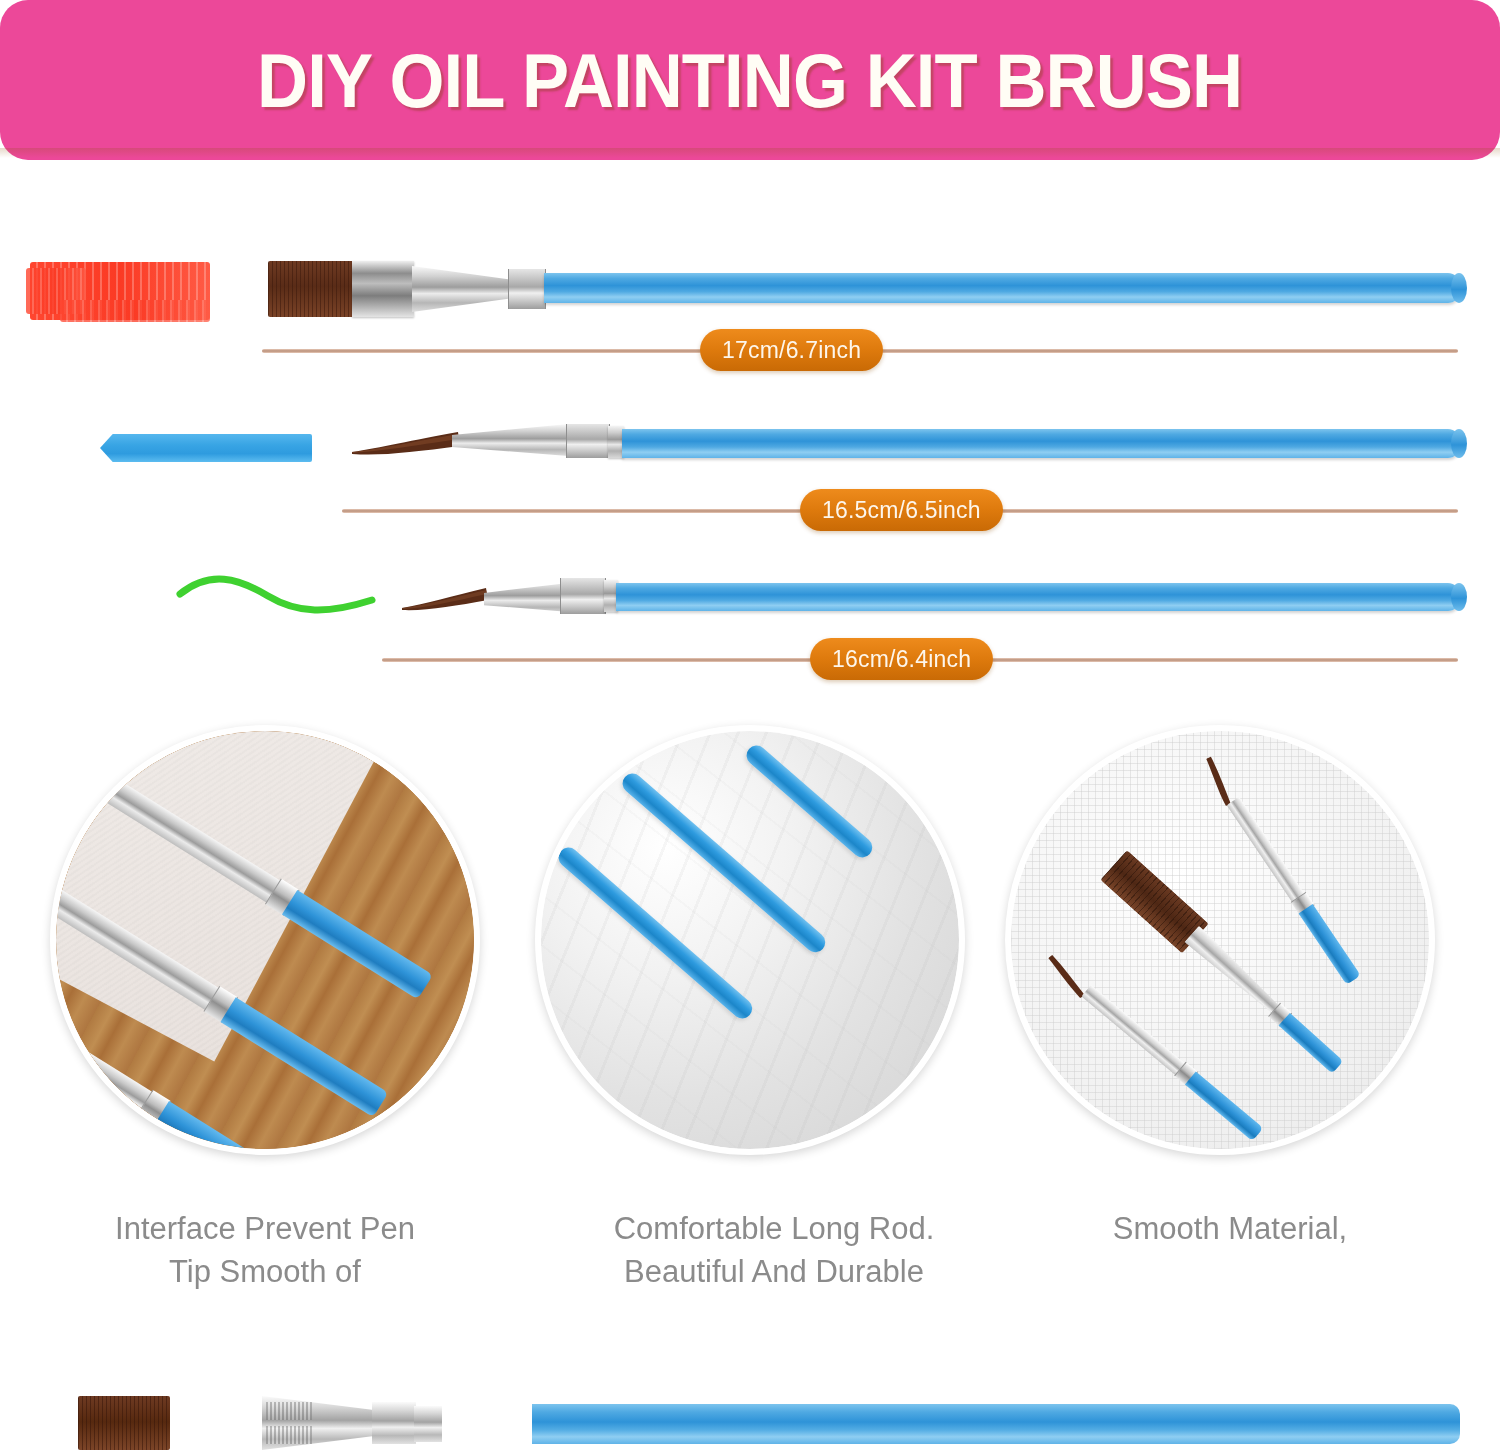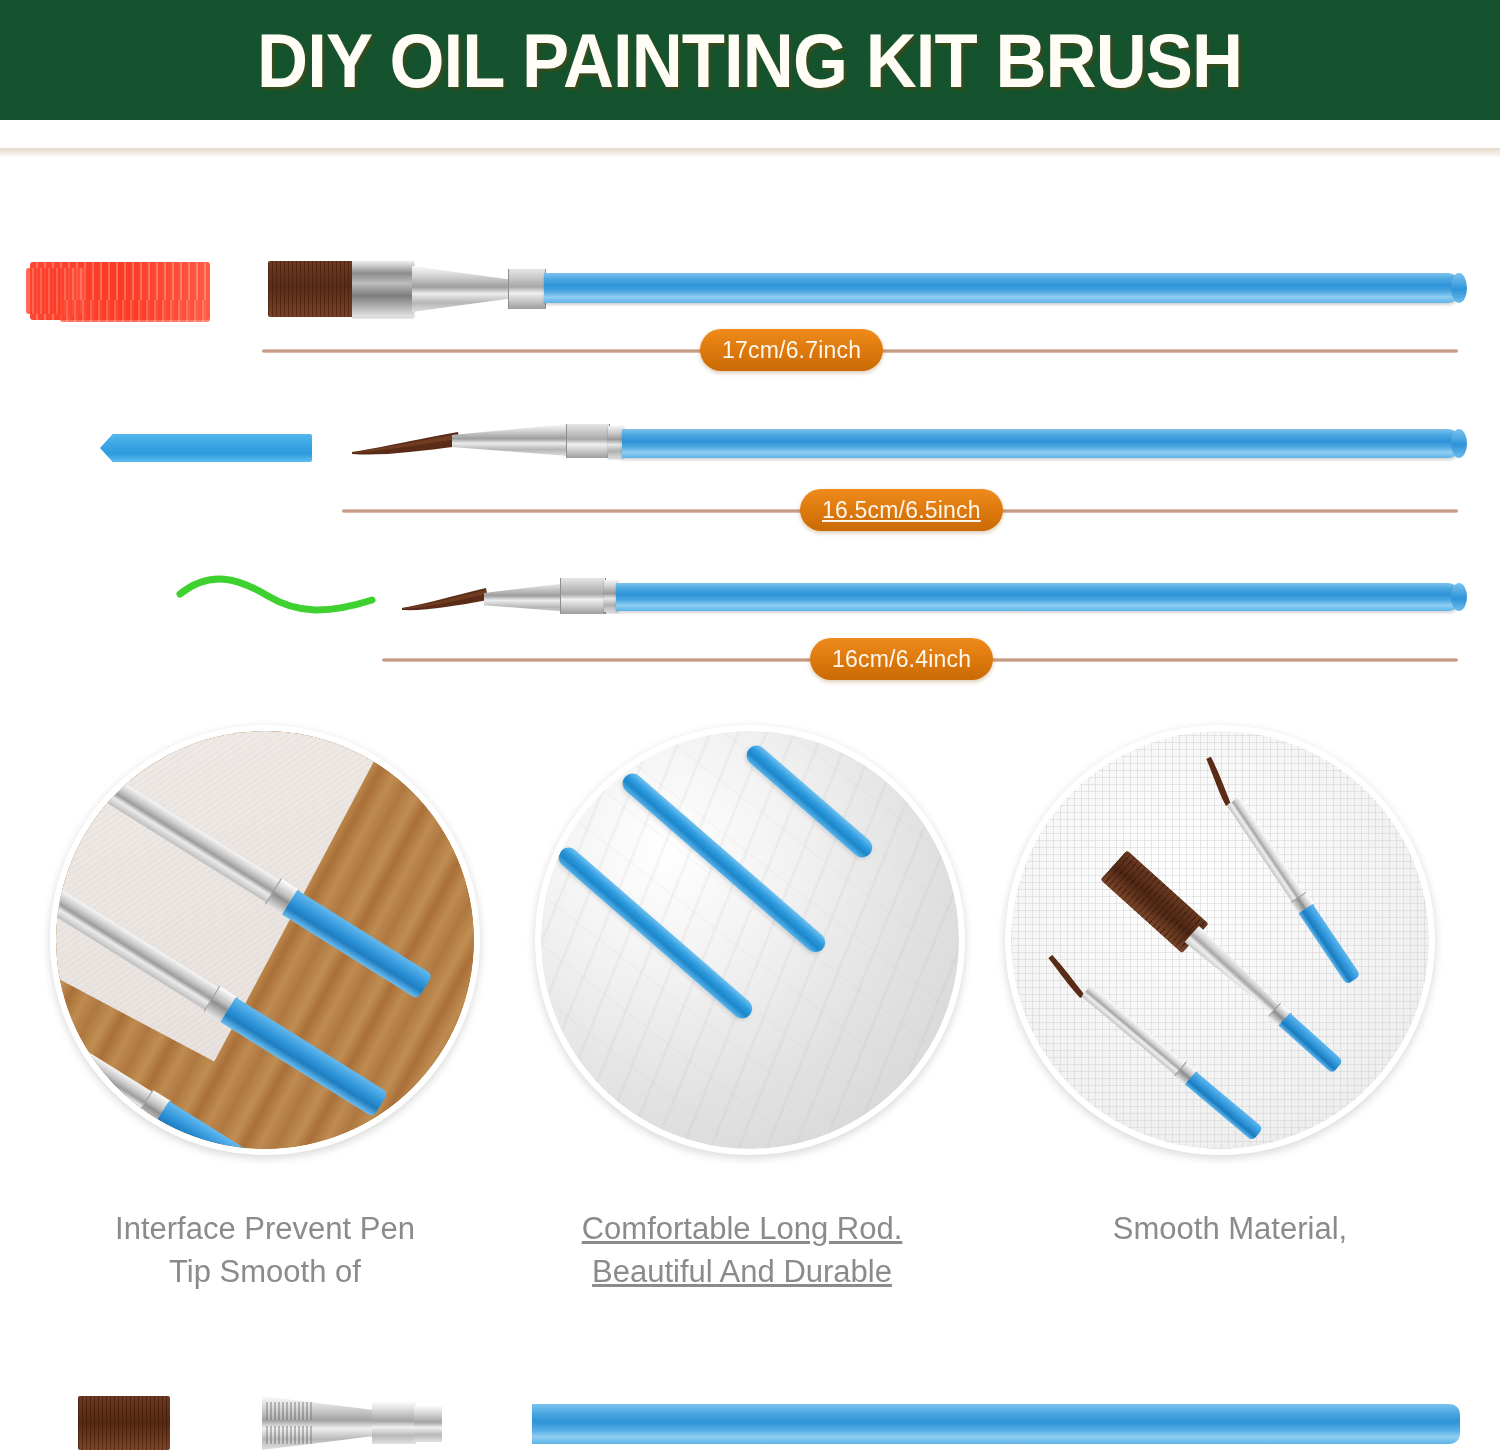--- a/index.html
+++ b/index.html
@@ -6,23 +6,23 @@
   html, body {
     width: 1500px; height: 1450px;
     background: #ffffff;
     font-family: "Liberation Sans", "DejaVu Sans", sans-serif;
     overflow: hidden;
   }
   .page { position: relative; width: 1500px; height: 1450px; background:#fff; }
 
   
   .banner {
-    position: absolute; left: 0; top: 0; width: 1500px; height: 120px;
-    background: #14532d;
-    display: flex; align-items: center; justify-content: center;
+    position: absolute; left: 0; top: 0; width: 1500px; height: 160px;
+    background: #ec4899;
+    display: flex; align-items: center; justify-content: center; border-radius: 28px;
   }
   .banner-title {
     font-family: "Liberation Sans", "DejaVu Sans", sans-serif;
     font-weight: 700;
     font-size: 76px;
     letter-spacing: -1px;
     color: #FFFDF5;
     transform: scaleX(0.93);
     text-shadow: 3px 3px 2px rgba(120,60,0,0.35);
     white-space: nowrap;
@@ -298,21 +298,21 @@
       <path d="M2 28 C 30 25, 62 18, 108 10 L 109 15 C 62 22, 30 27, 3 29 Z" fill="#7A4327" opacity=".7"></path>
     </svg>
 
     <div class="ferrule-taper" style="left:452px; top:424px; width:116px; height:32px;
                 clip-path: polygon(0 34%, 100% 0, 100% 100%, 0 72%);"></div>
     <div class="ferrule-band" style="left:566px; top:424px; width:44px; height:34px;"></div>
     <div class="ferrule" style="left:608px; top:426px; width:16px; height:32px;"></div>
     <div class="handle" style="left:622px; top:429px; width:838px; height:29px;"></div>
 
     <div class="measure-line" style="left:342px; top:509px; width:1116px;"></div>
-    <div class="badge" style="left:800px; top:489px;text-decoration:underline;">16.5cm/6.5inch</div>
+    <div class="badge" style="left:800px; top:489px;">16.5cm/6.5inch</div>
   </div>
 
   <div class="brush-row" style="top:0;">
 
     <svg style="position:absolute; left:176px; top:574px;" width="200" height="46" viewBox="0 0 200 46">
       <path d="M4 20 C 34 -4, 62 4, 92 22 C 122 40, 152 40, 196 26" stroke="#3FD130" stroke-width="7" fill="none" stroke-linecap="round"></path>
     </svg>
 
     <svg class="bristle-point" style="left:400px; top:582px;" width="90" height="38" viewBox="0 0 90 38">
       <path d="M2 26 C 26 22, 52 14, 86 6 L 88 18 C 54 24, 28 29, 2 28 Z" fill="#5A2C17"></path>
@@ -393,21 +393,21 @@
         <div class="c3-blue" style="left:170px; top:-1px; width:88px;"></div>
       </div>
     </div>
   </div>
 
   <div class="caption" style="left:40px; top:1208px; width:450px;">
     <div>Interface Prevent Pen</div>
     <div>Tip Smooth of</div>
   </div>
 
-  <div class="caption" style="left:517px; top:1208px; width:450px;text-decoration:underline;">
+  <div class="caption" style="left:549px; top:1208px; width:450px;">
     <div>Comfortable Long Rod.</div>
     <div>Beautiful And Durable</div>
   </div>
 
   <div class="caption" style="left:1000px; top:1208px; width:460px;">
     <div>Smooth Material,</div>
   </div>
 
   <div>
     <div class="bottom-head" style="left:78px; top:1396px; width:92px; height:54px;"></div>

